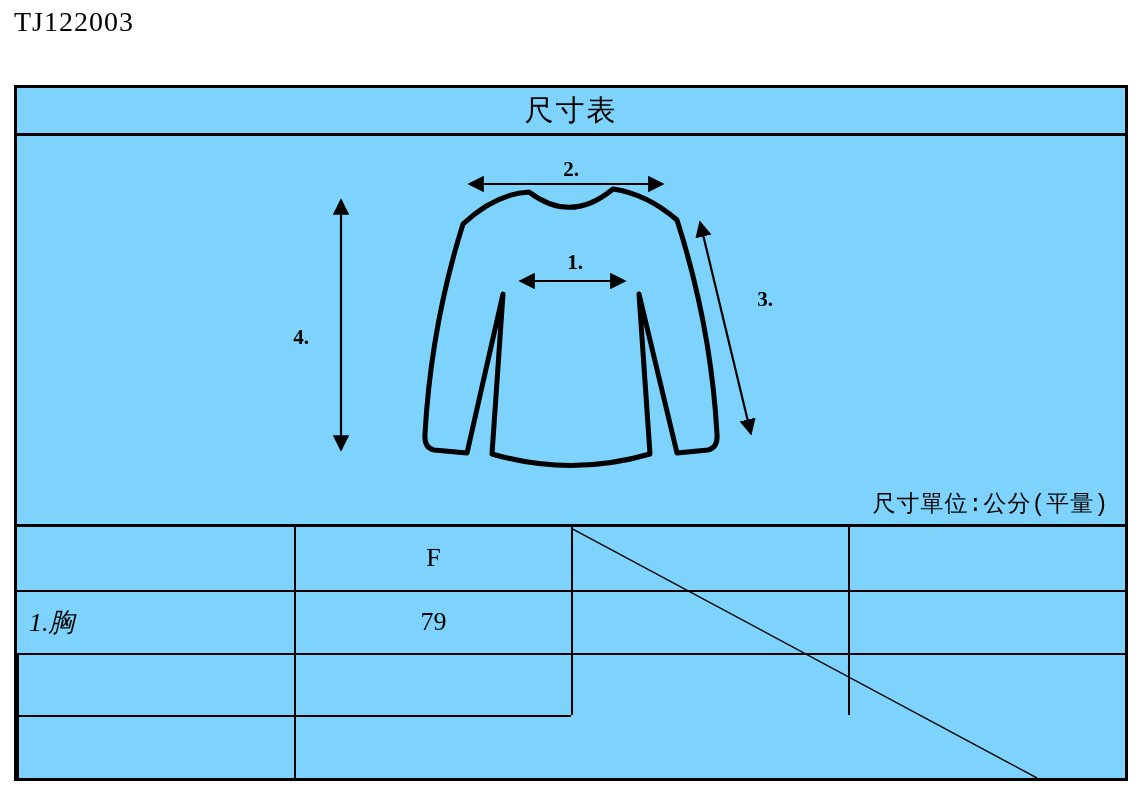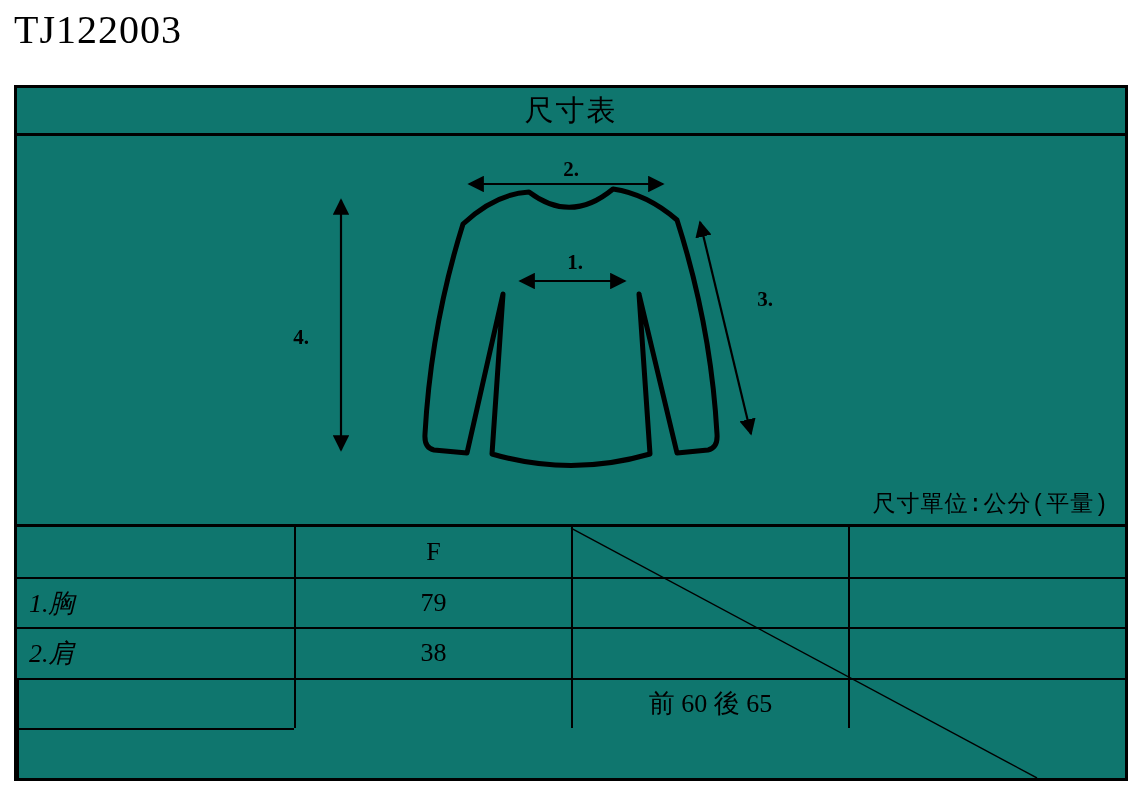--- a/index.html
+++ b/index.html
@@ -3,25 +3,25 @@
 <meta charset="utf-8">
 <style>
   * { margin:0; padding:0; box-sizing:border-box; }
   html,body { background:#fff; }
   body {
     width:1142px; height:806px; position:relative; overflow:hidden;
     font-family:"Liberation Serif","DejaVu Serif",serif; color:#000;
   }
   .product-code {
     position:absolute; left:14px; top:6px;
-    font-size:40px; letter-spacing:1px;
+    font-size:28px; letter-spacing:1px;
   }
   .chart-box {
     position:absolute; left:14px; top:85px; width:1114px; height:696px;
-    border:3px solid #000; display:flex; flex-direction:column; background:#0f766e;
+    border:3px solid #000; display:flex; flex-direction:column; background:#7dd3fc;
   }
   .chart-title {
     flex:0 0 48px; border-bottom:3px solid #000;
     display:flex; align-items:center; justify-content:center;
     font-size:29px; letter-spacing:2px;
   }
   .diagram-cell {
     position:relative; flex:0 0 388px; border-bottom:3px solid #000;
   }
   .diagram-cell svg { display:block; width:100%; height:100%; }
@@ -97,29 +97,26 @@
     <div class="cell row-first col-first"></div>
     <div class="cell row-first">F</div>
     <div class="cell row-first"></div>
     <div class="cell row-first"></div>
 
     <div class="cell col-first label">1.胸</div>
     <div class="cell">79</div>
     <div class="cell"></div>
     <div class="cell"></div>
 
-    <div class="cell col-first label">2.肩</div>
-    <div class="cell">38</div>
     <div class="cell"></div>
     <div class="cell"></div>
 
     <div class="cell"></div>
     <div class="cell"></div>
 
-    <div class="cell">前 60 後 65</div>
     <div class="cell"></div>
     <div class="cell"></div>
 
     <svg class="diag-overlay" viewBox="0 0 1108 248" preserveAspectRatio="none">
       <line x1="554" y1="1" x2="1020" y2="248" stroke="#000" stroke-width="1.4"></line>
     </svg>
   </div>
 
 </div>
 

